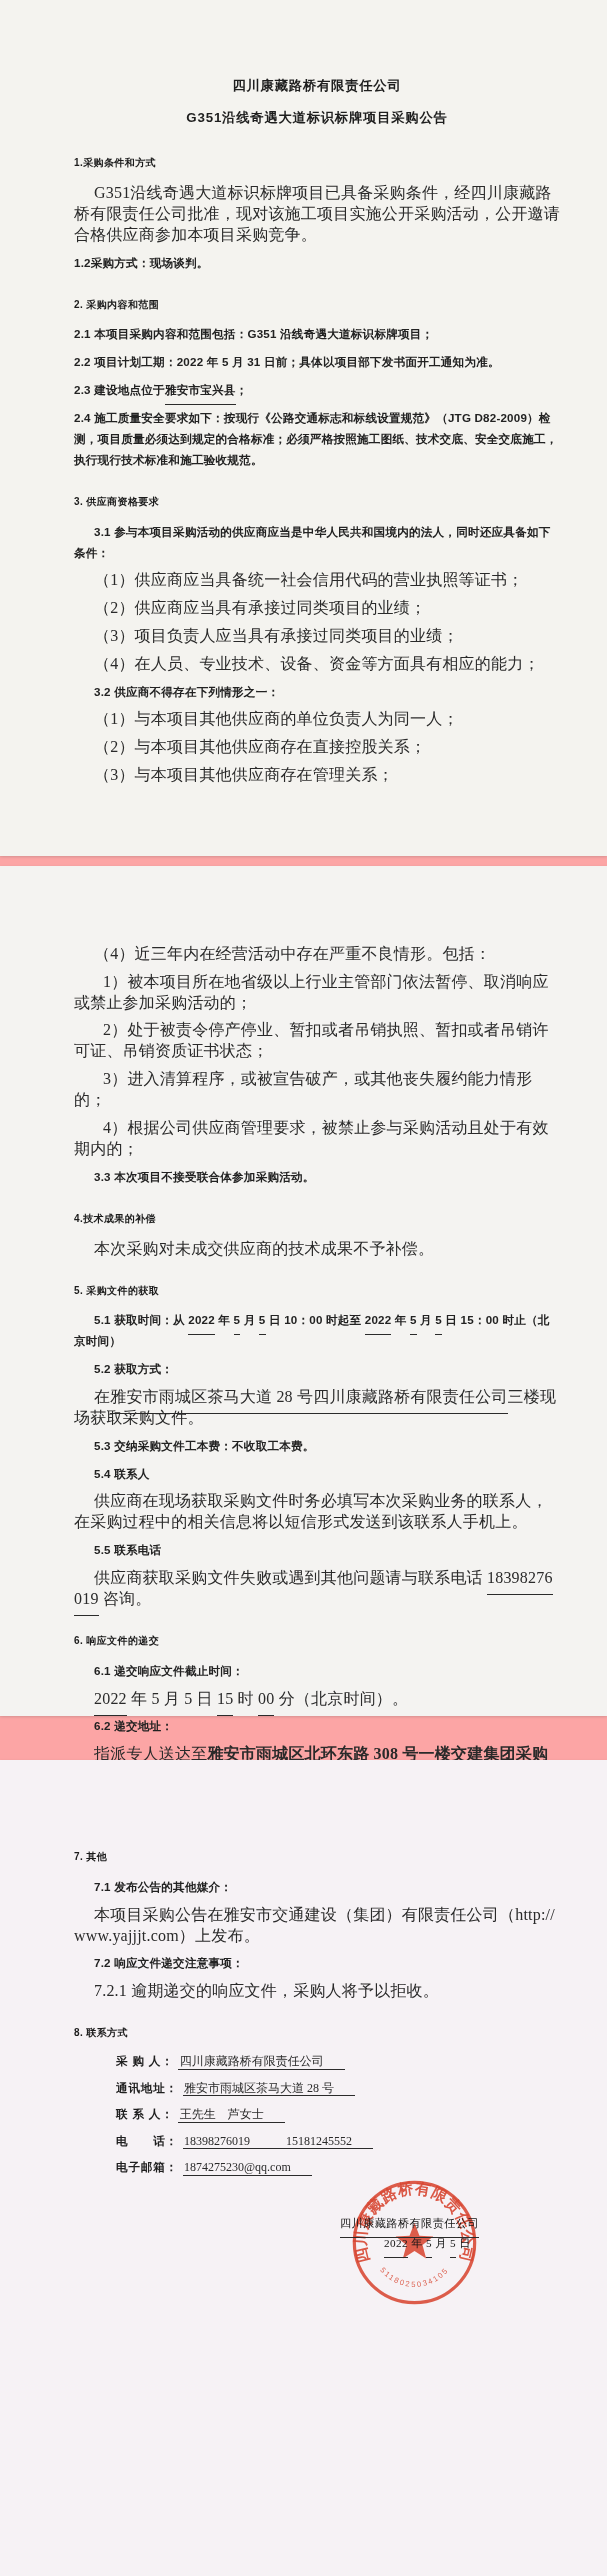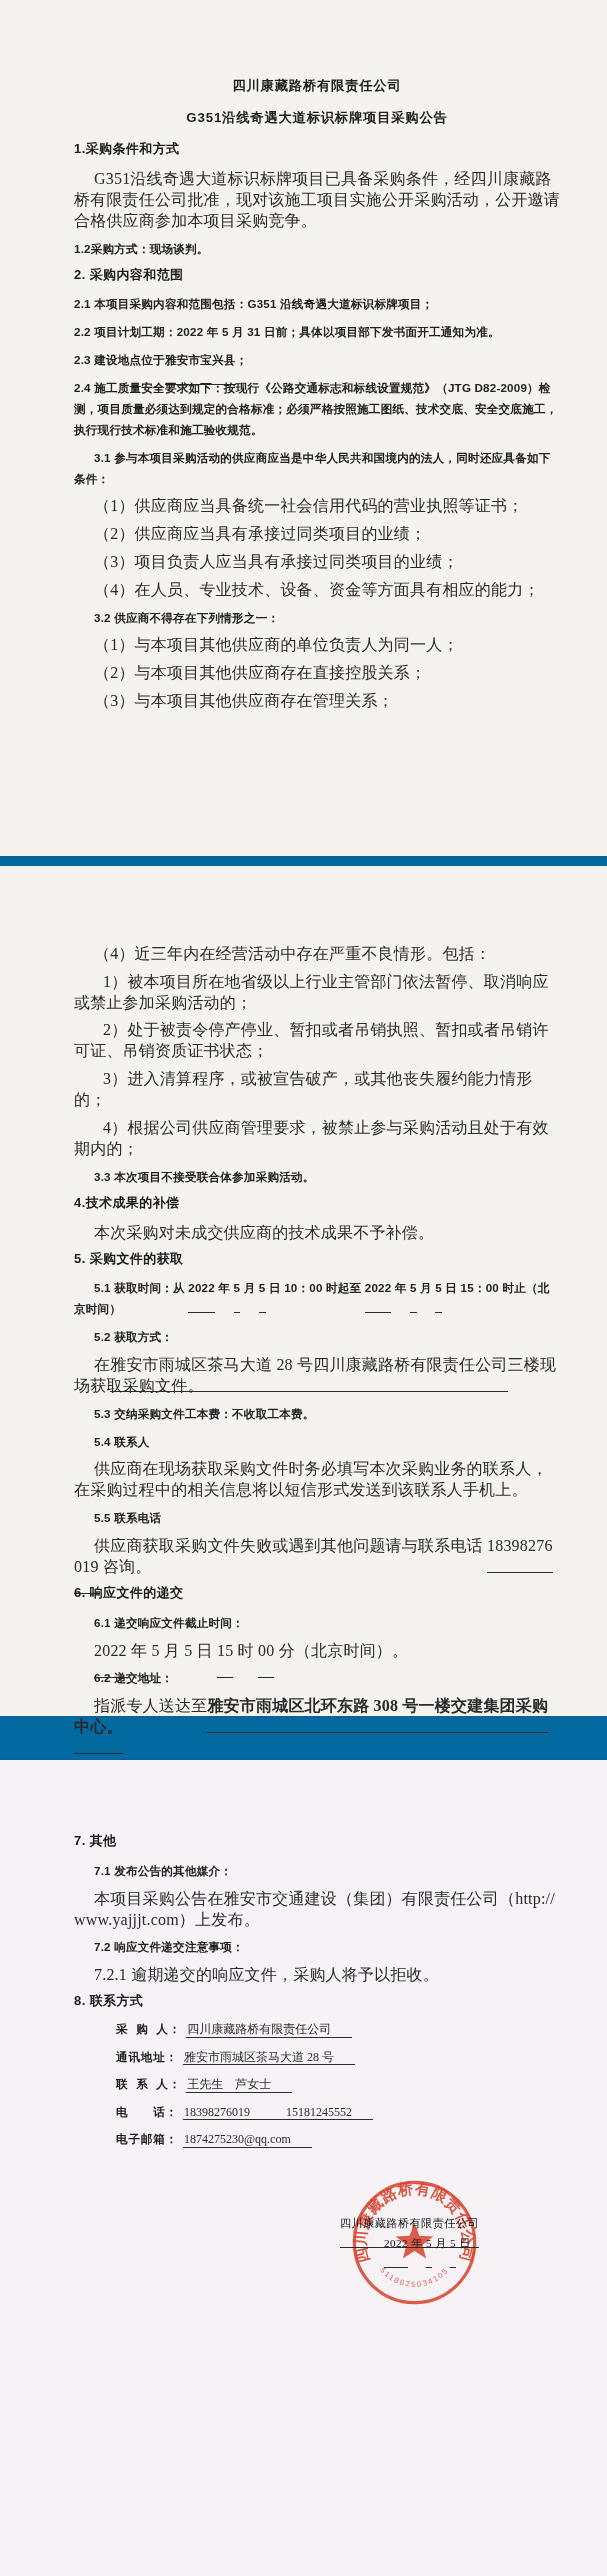--- a/index.html
+++ b/index.html
@@ -1,18 +1,18 @@
 <!DOCTYPE html>
 <html style="font-size:12px"><head>
 <meta charset="utf-8">
 <style>
   html,body{margin:0;padding:0;background:#ffffff;}
   #doc{
     position:relative;width:607px;height:2576px;margin:0;
-    background:#0369a1;overflow:hidden;
+    background:#fca5a5;overflow:hidden;
     font-family:"Liberation Serif","DejaVu Serif",serif;
     color:#262626;
   }
   .page{
     position:absolute;left:0;width:607px;
     box-shadow:0 0.8px 3px rgba(70,70,70,.28);
   }
   #p1{top:0;height:856px;background:#f4f3ef;}
   #p2{top:866px;height:850px;background:#f4f3f1;}
   #p3{top:1760px;height:851px;background:#f6f2f5;}
@@ -21,41 +21,41 @@
   #p2 .content{padding-top:70px;}
   #p3 .content{padding-top:65px;}
 
   .b-title{
     text-align:center;font-family:"Liberation Sans","DejaVu Sans",sans-serif;
     font-weight:bold;font-size:13.3px;line-height:26px;letter-spacing:0.8px;
     color:#1e1e1e;margin-bottom:6px;
   }
   .b-heading{
     font-family:"Liberation Sans","DejaVu Sans",sans-serif;font-weight:bold;
-    font-size:13px;line-height:24px;margin-top:4px;color:#1b1b1b;
+    font-size:10px;line-height:24px;margin-top:20px;color:#1b1b1b;
     letter-spacing:0.4px;word-break:break-all;
   }
   .b-sub{
     font-family:"Liberation Sans","DejaVu Sans",sans-serif;font-weight:bold;
     font-size:11.6px;line-height:21px;margin-top:6.8px;color:#222;
     letter-spacing:0.2px;word-break:break-all;
   }
   .b-para,.b-item,.b-item2{
     font-size:16px;line-height:21px;margin-top:6.8px;
     letter-spacing:0.2px;word-break:break-all;color:#2a2a2a;
   }
   .ind0{text-indent:0;}
   .ind1{text-indent:20px;}
   .ind2{text-indent:29px;}
-  .u{border-bottom:1.1px solid #2b2b2b;padding-bottom:18px;text-align:right;}
+  .u{border-bottom:1.1px solid #2b2b2b;padding-bottom:8px;text-align:right;}
   .bold{font-weight:bold;}
 
   .b-contact{margin-top:6px;padding-left:42px;font-size:12px;line-height:20.5px;}
   .c-label{
-    font-family:Liberation Mono, monospace;font-weight:bold;
+    font-family:Liberation Sans, sans-serif;font-weight:bold;
     font-size:11.6px;color:#1f1f1f;margin-right:4.6px;letter-spacing:0.8px;
   }
   .c-value{border-bottom:1.1px solid #2b2b2b;padding:0 21px 0.8px 1.5px;color:#2a2a2a;}
 
   #stamp{position:absolute;left:349px;top:417px;width:131px;height:131px;z-index:1;}
   #stamp svg{width:100%;height:100%;}
   #sig{position:absolute;left:340px;top:456px;z-index:2;font-size:11.2px;color:#141414;}
   .sig-company{letter-spacing:0.4px;}
   .sig-date{margin-top:5.3px;margin-left:44px;letter-spacing:0.4px;}
 </style>
@@ -69,20 +69,21 @@
         <div class="b-title">四川康藏路桥有限责任公司</div>
         <div class="b-title">G351沿线奇遇大道标识标牌项目采购公告</div>
         <div class="b-heading">1.采购条件和方式</div>
         <div class="b-para ind1">G351沿线奇遇大道标识标牌项目已具备采购条件，经四川康藏路桥有限责任公司批准，现对该施工项目实施公开采购活动，公开邀请合格供应商参加本项目采购竞争。</div>
         <div class="b-sub ind0">1.2采购方式：现场谈判。</div>
         <div class="b-heading">2. 采购内容和范围</div>
         <div class="b-sub ind0">2.1 本项目采购内容和范围包括：G351 沿线奇遇大道标识标牌项目；</div>
         <div class="b-sub ind0">2.2 项目计划工期：2022 年 5 月 31 日前；具体以项目部下发书面开工通知为准。</div>
         <div class="b-sub ind0"><span class="">2.3 建设地点位于</span><span class="u">雅安市宝兴县</span><span class="">；</span></div>
         <div class="b-sub ind0">2.4 施工质量安全要求如下：按现行《公路交通标志和标线设置规范》（JTG D82-2009）检测，项目质量必须达到规定的合格标准；必须严格按照施工图纸、技术交底、安全交底施工，执行现行技术标准和施工验收规范。</div>
+        <div class="b-heading">3.  供应商资格要求</div>
         <div class="b-sub ind1">3.1 参与本项目采购活动的供应商应当是中华人民共和国境内的法人，同时还应具备如下条件：</div>
         <div class="b-item ind1">（1）供应商应当具备统一社会信用代码的营业执照等证书；</div>
         <div class="b-item ind1">（2）供应商应当具有承接过同类项目的业绩；</div>
         <div class="b-item ind1">（3）项目负责人应当具有承接过同类项目的业绩；</div>
         <div class="b-item ind1">（4）在人员、专业技术、设备、资金等方面具有相应的能力；</div>
         <div class="b-sub ind1">3.2 供应商不得存在下列情形之一：</div>
         <div class="b-item ind1">（1）与本项目其他供应商的单位负责人为同一人；</div>
         <div class="b-item ind1">（2）与本项目其他供应商存在直接控股关系；</div>
         <div class="b-item ind1">（3）与本项目其他供应商存在管理关系；</div>
       </div>

